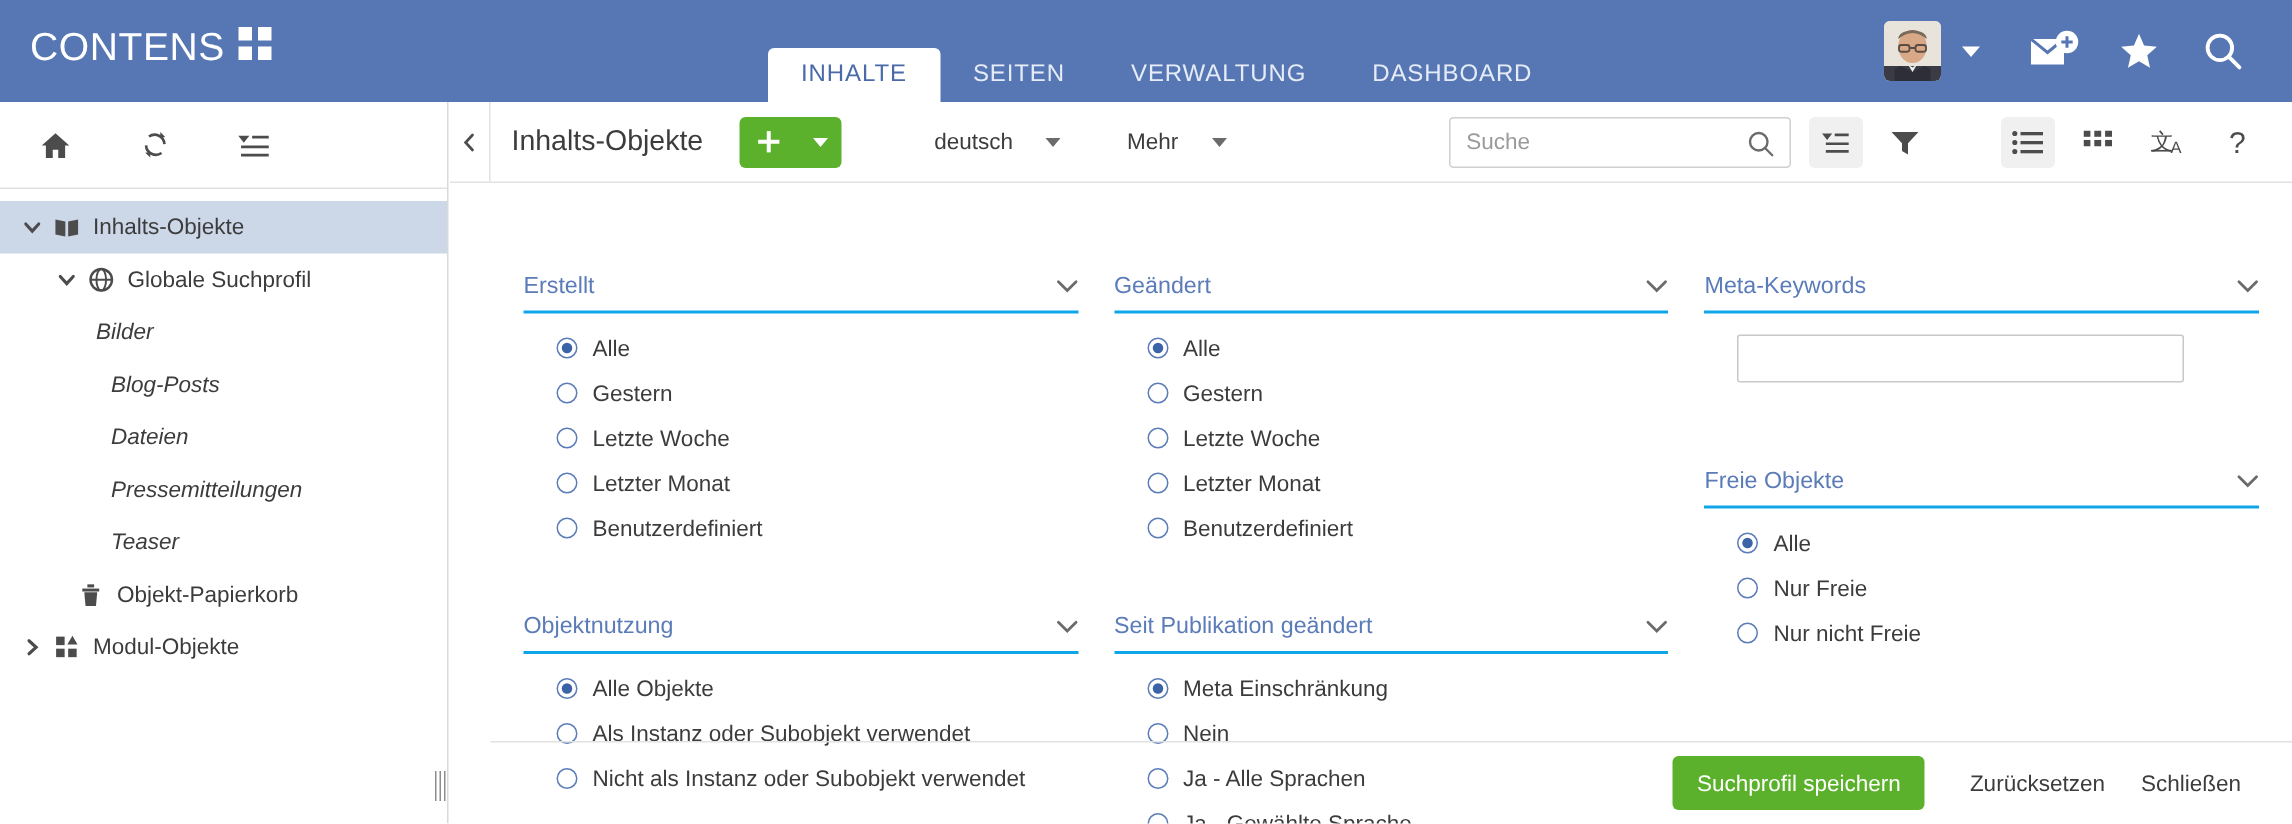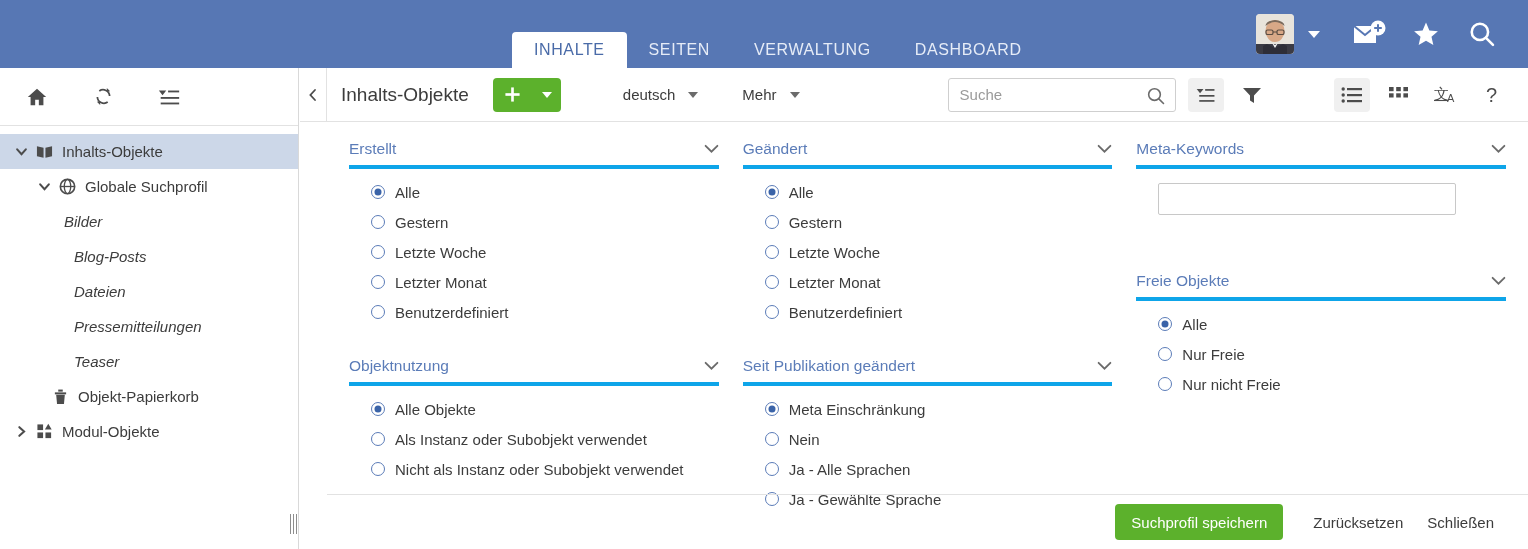--- a/index.html
+++ b/index.html
@@ -114,21 +114,21 @@
   }
   .tri-down-white {
     width:0;height:0;border-left:5px solid transparent;border-right:5px solid transparent;
     border-top:6px solid #ffffff;
   }
   .tri-down-gray {
     width:0;height:0;border-left:5px solid transparent;border-right:5px solid transparent;
     border-top:6px solid #6b6b6b;
   }
   .dropsel {
-    display: flex; align-items: center; gap: 13px; font-size: 15px;
+    display: flex; align-items: center; gap: 22px; font-size: 15px;
     color: #3c3c3c; cursor: pointer; white-space: nowrap;
   }
   .searchwrap {
     position: relative; width: 228px; height: 34px;
     border: 1px solid #cfcfcf; border-radius: 3px; background: #fff;
     display: flex; align-items: center; padding: 0 34px 0 11px;
   }
   .searchwrap input {
     border: 0; outline: 0; width: 100%; font-size: 15px; color: #3c3c3c;
     font-family: "Liberation Sans", sans-serif; background: transparent;
@@ -143,21 +143,21 @@
 
   
   .filters {
     position: absolute; left: 27px; top: 54px; right: 0; height: 372px;
     display: flex; padding: 18px 10px 0 10px; gap: 0;
   }
   .fcol { width: 402px; padding: 0 12px; }
   .fsection { margin-bottom: 30px; }
   .fhead {
     display: flex; align-items: center; justify-content: space-between;
-    border-bottom: 4px solid #0ea5e9; padding-bottom: 7px; margin-bottom: 8px;
+    border-bottom: 2px solid #0ea5e9; padding-bottom: 7px; margin-bottom: 8px; margin-top: 42px;
   }
   .fhead-title { font-size: 15.5px; color: #5b7cb8; }
   .radio-row {
     display: flex; align-items: center; height: 30px; padding-left: 22px;
     cursor: pointer; font-size: 15px; color: #3c3c3c;
   }
   .radio {
     width: 14px; height: 14px; border-radius: 50%; border: 1.6px solid #5b7cb8;
     margin-right: 10px; flex: 0 0 14px; background: #fff; position: relative;
   }
@@ -191,20 +191,29 @@
   }
   .btn-link.first { margin-left: 18px; }
   svg { display: block; }
 </style>
 </head>
 <body>
 
 <div id="app">
 
   <div class="topbar">
+    <div class="brand">
+      <span class="brand-text">CONTENS</span>
+      <span class="brand-grid">
+        <i></i>
+          <i></i>
+          <i></i>
+          <i></i>
+      </span>
+    </div>
 
     <div class="navtabs">
       <div class="navtab active">
         <span>INHALTE</span>
       </div>
       <div class="navtab">
         <span>SEITEN</span>
       </div>
       <div class="navtab">
         <span>VERWALTUNG</span>

